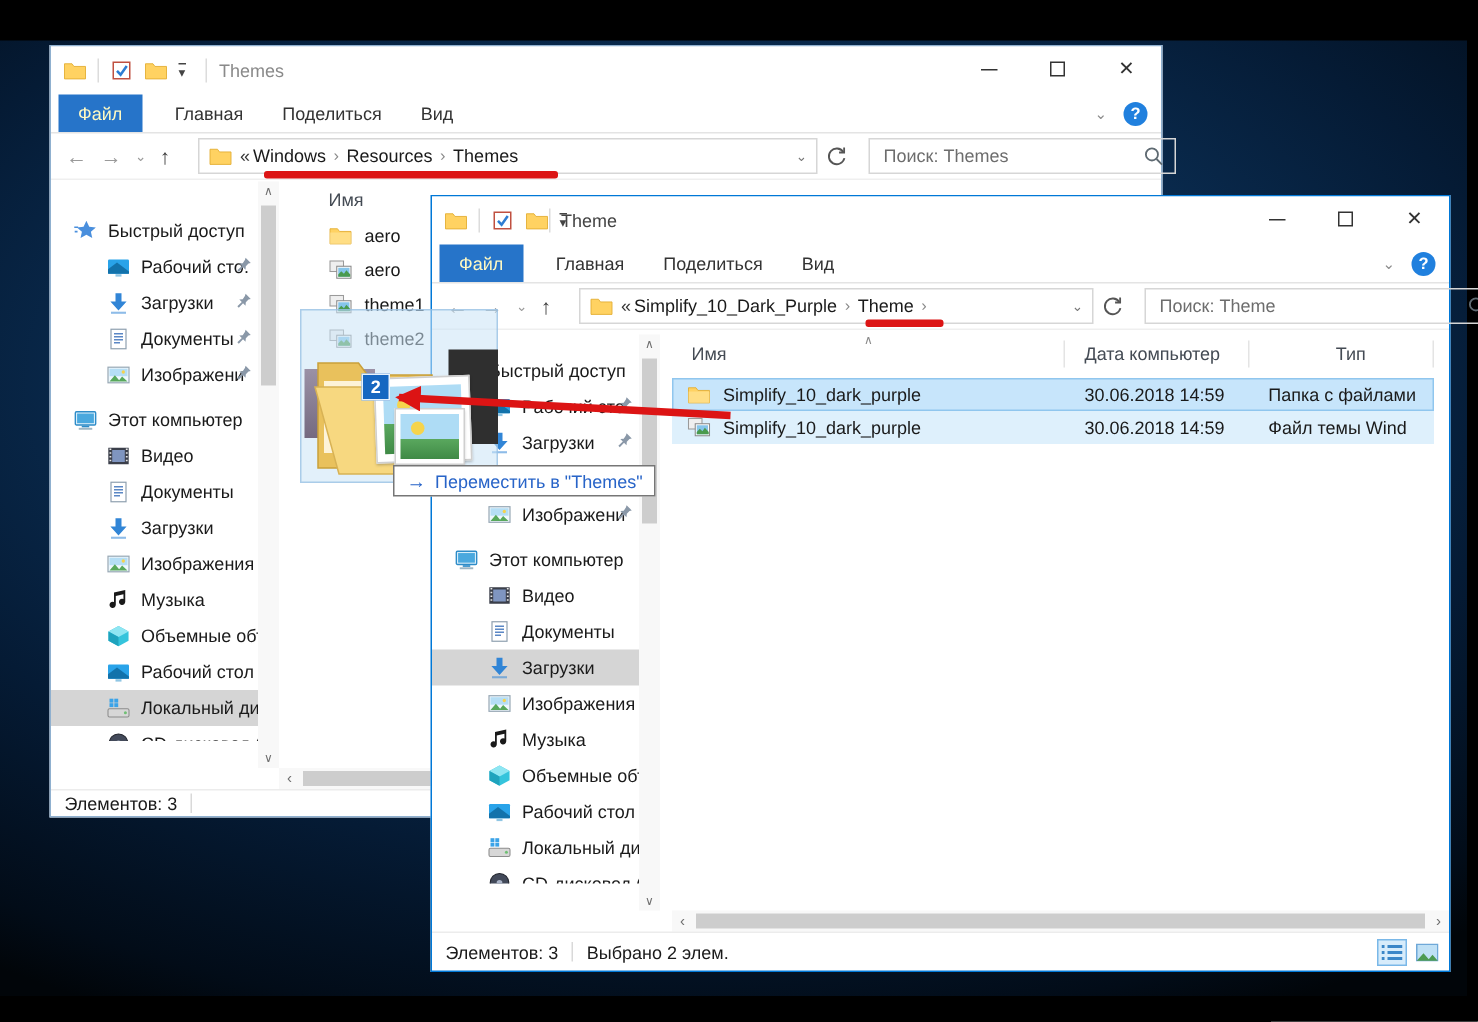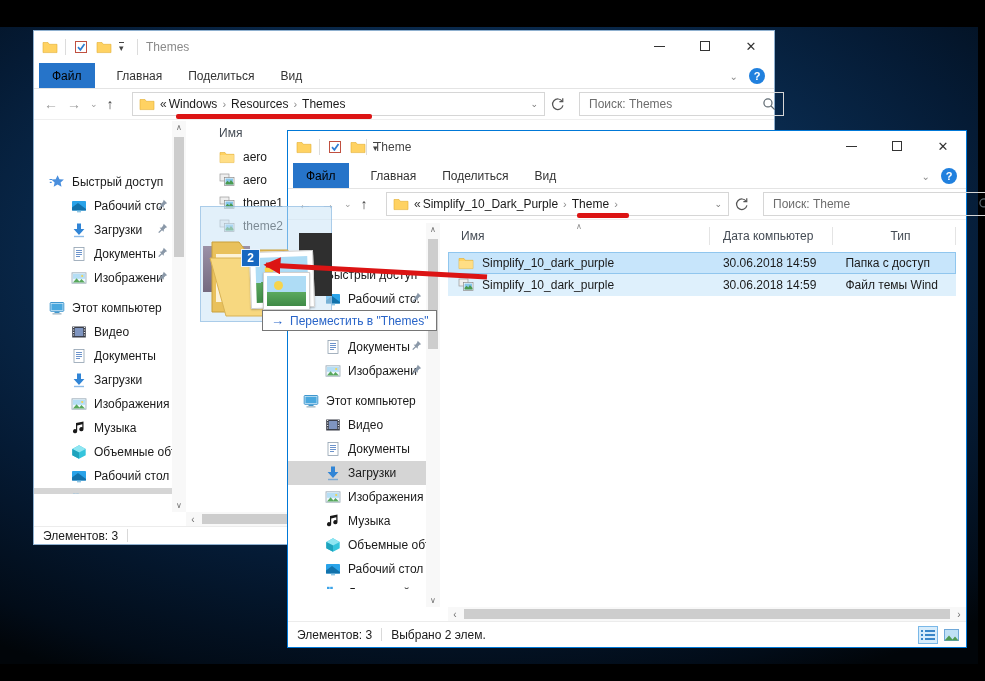--- a/index.html
+++ b/index.html
@@ -21,21 +21,21 @@
   .win-back .win-title{left:112px;color:#8a8a8a;}
   .win-front .win-title{left:86px;color:#444;}
   .title-sep{position:absolute;top:8px;width:1px;height:16px;background:#dcdcdc;}
   .win-buttons{position:absolute;right:0;top:0;display:flex;}
   .win-btn{width:46px;height:30px;display:flex;align-items:center;justify-content:center;color:#333;font-size:13px;}
   .btn-max i{display:block;width:10px;height:10px;border:1px solid #333;}
   .btn-min i{display:block;width:11px;height:1px;background:#333;}
   
   .tabs-row{position:relative;height:26px;display:flex;align-items:stretch;padding-left:5px;border-bottom:1px solid #e4e4e4;}
   .tab{padding:6px 13px 0 13px;color:#333;}
-  .tab.active{background:#2674c9;color:#000000;margin-right:9px;}
+  .tab.active{background:#2674c9;color:#fef9c3;margin-right:9px;}
   .ribbon-right{position:absolute;right:9px;top:5px;display:flex;gap:11px;align-items:center;}
   .rib-caret{color:#8a8a8a;font-size:10px;}
   .help-circle{width:16px;height:16px;border-radius:50%;background:#2080de;color:#fff;font-size:11px;font-weight:bold;
     display:flex;align-items:center;justify-content:center;}
   
   .toolbar{height:31px;display:flex;align-items:center;padding:0 8px 0 10px;border-bottom:1px solid #efefef;}
   .nav{display:flex;align-items:center;gap:9px;color:#9a9a9a;font-size:14px;width:88px;flex:none;}
   .nav .up{color:#3c3c3c;}
   .nav .drop{font-size:9px;color:#9a9a9a;}
   .addr{height:24px;border:1px solid #d6d6d6;display:flex;align-items:center;padding:0 6px;gap:5px;flex:none;}
@@ -46,21 +46,21 @@
   .refresh{margin:0 5px;flex:none;display:flex;}
   .search{height:24px;border:1px solid #d6d6d6;display:flex;align-items:center;padding:0 7px;flex:none;}
   .search input{border:0;outline:0;flex:1;font:12px "Liberation Sans",sans-serif;color:#ec4899;background:transparent;}
   .search input::placeholder{color:#6d6d6d;opacity:1;}
   .win-back .addr{width:413px;}  .win-back .search{width:205px;margin-left:9px;}
   .win-front .addr{width:343px;} .win-front .search{width:237px;margin-left:9px;}
   
   .content{position:absolute;left:0;right:0;}
   .win-back .content{top:90px;bottom:32px;}
   .win-front .content{top:92px;bottom:40px;}
-  .sidebar{position:absolute;left:0;top:0;bottom:18px;width:138px;overflow:hidden;margin-top:28px;}
+  .sidebar{position:absolute;left:0;top:0;bottom:18px;width:138px;overflow:hidden;}
   .win-back .sidebar{padding-top:21px;}
   .win-front .sidebar{padding-top:12px;}
   .side-item{height:24px;display:flex;align-items:center;gap:7px;padding-left:37px;position:relative;}
   .side-item.group{padding-left:15px;}
   .side-item.gap{margin-top:6px;}
   .side-item.sel{background:#d5d5d5;}
   .side-item .lbl{white-space:nowrap;}
   .side-item .pin{position:absolute;right:4px;top:5px;}
   .icon{display:inline-flex;flex:none;}
   .icon svg{display:block;}
@@ -729,21 +729,21 @@
         </div>
       <div style="margin-top:3px">
           <div class="frow sel1">
             <span class="fcell name" style="width:262px"><span class="icon">
                 <svg width="16" height="16" viewBox="0 0 16 16">
                   <path d="M1 3.5h5l1.3 1.8H15V13.6H1z" fill="#ffd262" stroke="#e3ae33" stroke-width=".6"></path>
                   <path d="M1 6h14v7.6H1z" fill="#ffe9a8" opacity=".5"></path>
                 </svg>
               </span>Simplify_10_dark_purple</span>
             <span class="fcell" style="width:123px">30.06.2018 14:59</span>
-            <span class="fcell" style="width:123px">Папка с доступ</span>
+            <span class="fcell" style="width:123px">Папка с файлами</span>
           </div>
           <div class="frow sel2">
             <span class="fcell name" style="width:262px"><span class="icon">
                 <svg width="16" height="16" viewBox="0 0 16 16">
                   <rect x="1" y="2" width="9" height="7" fill="#efefef" stroke="#9a9a9a" stroke-width=".7"></rect>
                   <rect x="5.5" y="5.5" width="9.5" height="8" fill="#fff" stroke="#8a8a8a" stroke-width=".7"></rect>
                   <rect x="6.5" y="6.5" width="7.5" height="6" fill="#86c5ea"></rect>
                   <path d="M6.5 11l2-2.2 1.8 1.7 1.6-2.4 2.6 2.9v1.5H6.5z" fill="#4a9a4e"></path>
                 </svg>
               </span>Simplify_10_dark_purple</span>

